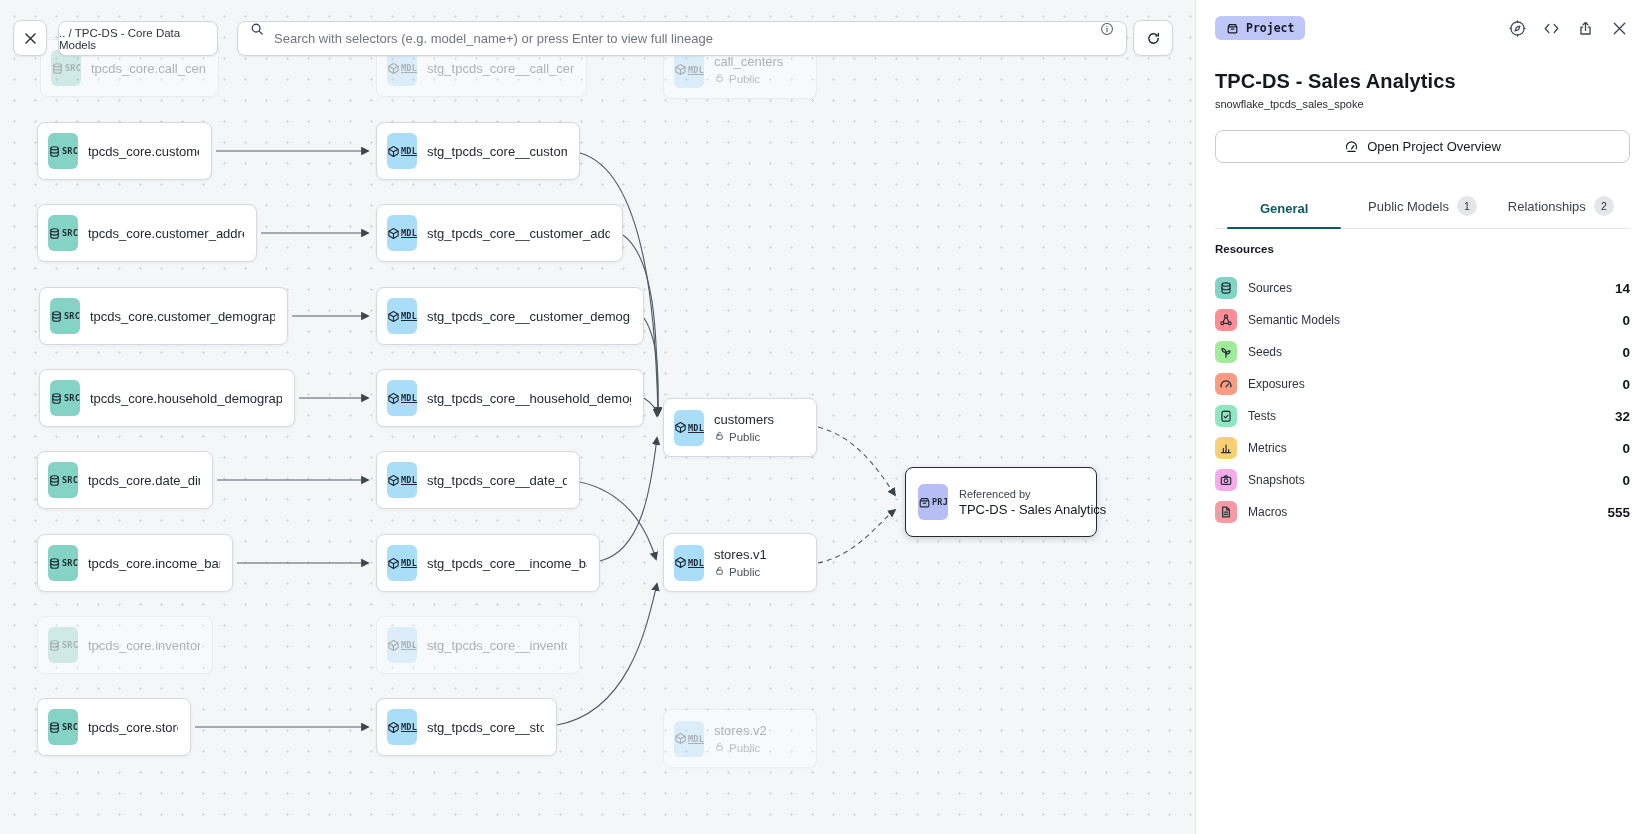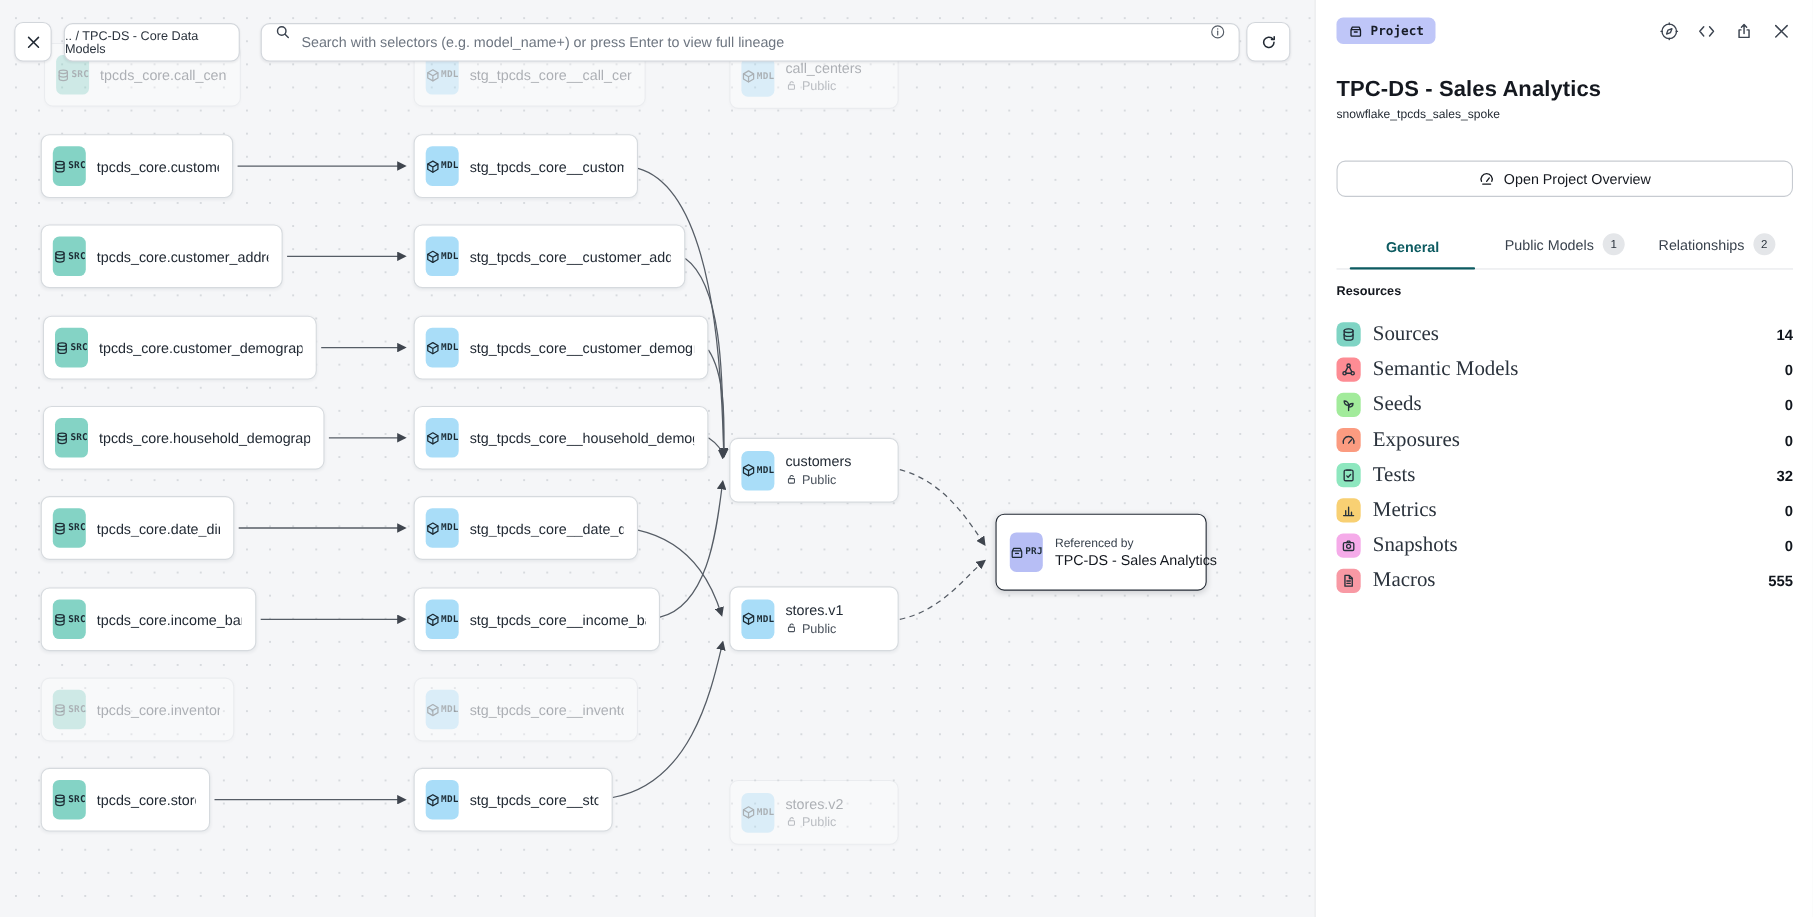--- a/index.html
+++ b/index.html
@@ -18,21 +18,21 @@
   
   .node{position:absolute;z-index:2;background:#fff;border:1px solid #d6dade;border-radius:8px;
     box-shadow:0 1px 3px rgba(25,35,45,.06);display:flex;align-items:center;gap:10px;
     padding:0 12px 0 10px;box-sizing:border-box;cursor:pointer;}
   .node.faded{opacity:.34;}
   .nbadge{flex:0 0 auto;width:30px;height:36px;border-radius:6px;display:flex;flex-direction:row;
     align-items:center;justify-content:center;gap:1px;color:#1d2b34;}
   .nbadge svg{width:13px;height:13px;display:block;}
   .nbadge-t{font-family:"DejaVu Sans Mono","Liberation Mono",monospace;font-size:8.5px;font-weight:700;letter-spacing:.2px;}
   .nbadge.src{background:#84d3c5;}
-  .nbadge.mdl{background:#a9ddf8;}
+  .nbadge.mdl{background:#a9ddf8;text-decoration:underline;}
   .nbadge.prj{background:#b7bef5;}
   .nlabel{font-size:13px;color:#222a34;white-space:nowrap;overflow:hidden;}
   .nsub{display:flex;align-items:center;gap:4px;font-size:11.5px;color:#4a525c;margin-top:3px;}
   .nsub svg{width:11px;height:11px;}
   .ncol{display:flex;flex-direction:column;justify-content:space-between;min-width:0;}
 
   .prj-node{position:absolute;z-index:3;background:#fff;border:1.6px solid #232a34;border-radius:8px;
     box-shadow:0 2px 6px rgba(20,28,40,.18);display:flex;align-items:center;gap:11px;
     padding:0 12px;box-sizing:border-box;cursor:pointer;}
   .prj-kicker{font-size:11px;color:#39424d;}
@@ -61,39 +61,39 @@
   .panel-top{margin-top:16px;display:flex;align-items:center;justify-content:space-between;}
   .proj-badge{display:inline-flex;align-items:center;gap:7px;background:#bfc6f8;border-radius:6px;
     padding:5px 11px;font-family:"DejaVu Sans Mono","Liberation Mono",monospace;font-size:11.5px;
     font-weight:700;color:#171c27;}
   .proj-badge svg{width:13px;height:13px;}
   .panel-icons{display:flex;align-items:center;gap:13px;}
   .pi-btn{background:none;border:0;padding:2px;cursor:pointer;color:#3c4450;display:flex;}
   .pi-btn svg{width:17px;height:17px;}
   .title{margin:30px 0 0 0;font-size:20px;font-weight:700;color:#14181f;letter-spacing:.1px;}
   .subtitle{margin-top:5px;font-size:11px;color:#252c35;}
-  .overview-btn{margin-top:36px;width:100%;height:33px;background:#fff;border:1px solid #c7cbd1;
+  .overview-btn{margin-top:20px;width:100%;height:33px;background:#fff;border:1px solid #c7cbd1;
     border-radius:8px;display:flex;align-items:center;justify-content:center;gap:8px;font-size:13px;
     color:#14181f;cursor:pointer;font-family:inherit;}
   .overview-btn svg{width:15px;height:15px;}
   .tabs{margin-top:24px;display:flex;border-bottom:1px solid #e4e6e9;align-items:flex-end;}
   .tab{flex:1;display:flex;align-items:center;justify-content:center;gap:8px;padding:9px 4px 12px 4px;
     font-size:13px;color:#39424d;cursor:pointer;position:relative;}
   .tab.active{color:#0d5b61;font-weight:700;}
   .tab.active::after{content:"";position:absolute;left:12px;right:12px;bottom:-1px;height:2.5px;
     background:#0d5b61;border-radius:2px;}
   .tab-badge{background:#e4e6e9;color:#2b333d;border-radius:50%;width:20px;height:20px;
     display:inline-flex;align-items:center;justify-content:center;font-size:10.5px;font-weight:400;}
   .res-header{margin-top:14px;font-size:11.5px;font-weight:700;color:#14181f;}
   .res-list{margin-top:17px;}
   .res-row{display:flex;align-items:center;gap:11px;height:32px;cursor:pointer;}
   .res-icon{flex:0 0 auto;width:22px;height:22px;border-radius:6px;display:flex;align-items:center;
     justify-content:center;color:#25313b;}
   .res-icon svg{width:14px;height:14px;}
-  .res-label{font-size:19px;color:#2b333d;font-family:Liberation Serif, serif;}
+  .res-label{font-size:12px;color:#2b333d;}
   .res-count{margin-left:auto;font-size:13.5px;font-weight:700;color:#11161d;}
 </style>
 </head>
 <body>
 
 <div class="app">
 
   <div class="canvas">
     <svg class="edges" width="1195" height="834">
       <defs>

